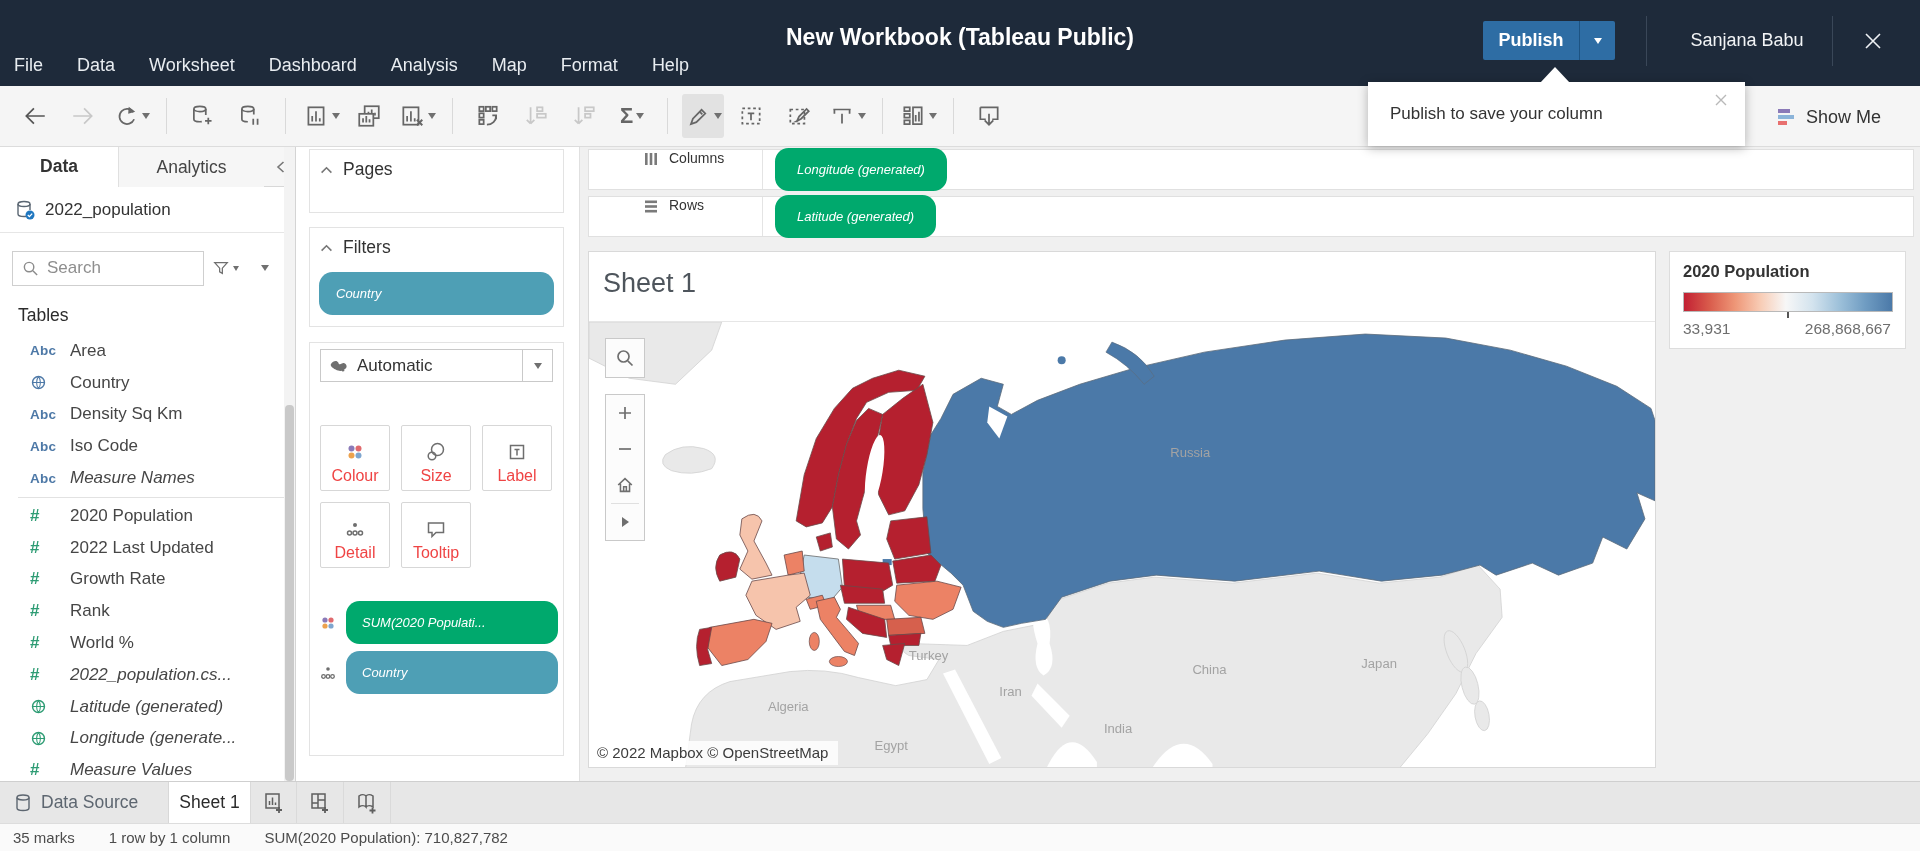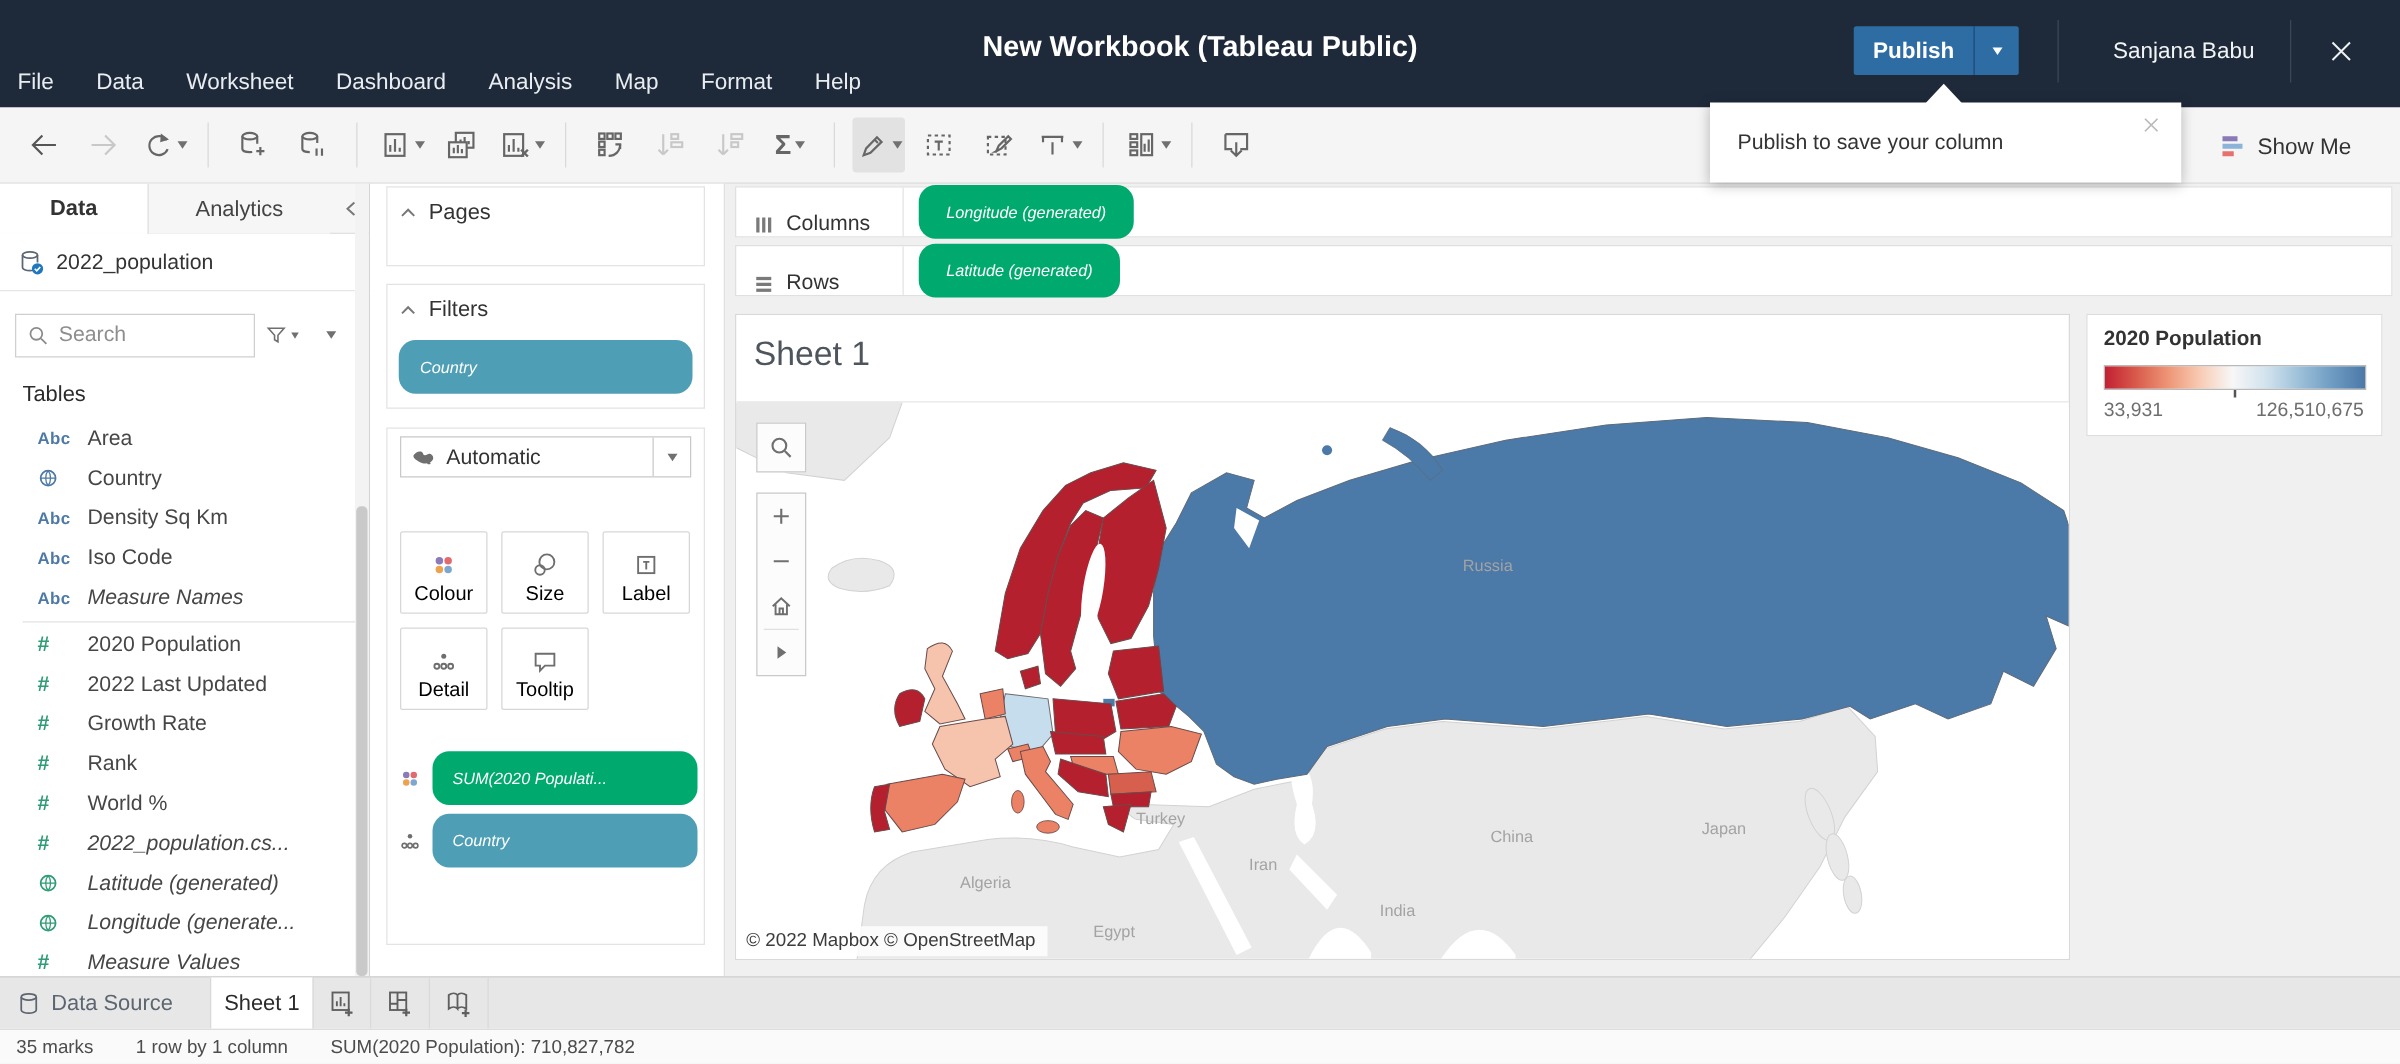--- a/index.html
+++ b/index.html
@@ -90,32 +90,32 @@
     white-space:nowrap;font-style:italic; }
   .pill.teal { background:#4e9fb5; }
   .pill.green { background:#00a96d; }
   #filter-pill { margin:10px 9px 0 9px; padding-left:17px; }
   #marks-type { margin:6px 10px 0 10px; height:33px; border:1px solid #c9c9c9; display:flex; align-items:center; }
   #marks-type .mt-label { flex:1; display:flex; align-items:center; gap:8px; padding-left:8px; font-size:17px; color:#333; }
   #marks-type .mt-drop { width:30px; height:31px; border-left:1px solid #c9c9c9; display:flex; align-items:center; justify-content:center; }
   #marks-grid { position:absolute; left:10px; top:82px; width:235px; display:flex; flex-wrap:wrap; gap:11px; }
   .mbtn { width:70px; height:66px; border:1px solid #d7d7d7; border-radius:2px; background:#fff;
     display:flex; flex-direction:column; align-items:center; justify-content:flex-end; padding-bottom:5px; gap:3px; }
-  .mbtn .mlabel { font-size:16px; color:#000000; }
+  .mbtn .mlabel { font-size:16px; color:#ef4444; }
   .mbi { width:24px; height:24px; stroke:#6e6e6e; fill:none; stroke-width:1.5; }
   #marks-pills { position:absolute; left:8px; top:258px; width:240px; display:flex; flex-direction:column; gap:7px; }
   .mp-row { display:flex; align-items:center; gap:8px; }
   .mp-row .pill { flex:1; padding-left:16px; }
   .mini-ic { width:20px; height:20px; flex:0 0 20px; }
 
   
   .shelf { left:588px; width:1326px; height:41px; background:#fff; border:1px solid #e0e0e0; display:flex; align-items:center; }
   #shelf-cols { top:149px; } #shelf-rows { top:196px; }
-  .shelf-label { width:134px; height:100%; display:flex; align-items:flex-end; gap:9px; padding-left:13px;
-    border-right:1px solid #e4e4e4; font-size:17px; color:#333; }
+  .shelf-label { width:134px; height:100%; display:flex; align-items:flex-start; gap:9px; padding-left:13px;
+    border-right:1px solid #e4e4e4; font-size:14px; color:#333;margin-left:40px; }
   .shelf .pill { margin-left:12px; padding:0 22px; }
   .shelf-ic { width:18px; height:18px; stroke:#7a7a7a; fill:#7a7a7a; }
 
   
   #sheet-card { left:588px; top:251px; width:1068px; height:517px; background:#fff; border:1px solid #d9d9d9; }
   #sheet-title { position:absolute; left:14px; top:16px; font-size:27px; color:#4e555c; }
   #map-wrap { position:absolute; left:0px; top:69px; width:1066px; height:446px; border-top:1px solid #e6e6e6; overflow:hidden; background:#fff; }
   #map-svg { position:absolute; left:0; top:0; }
   #map-attrib { position:absolute; left:0px; bottom:2px; background:rgba(255,255,255,.82); padding:3px 10px 4px 8px;
     font-size:15px; color:#3c3c3c; }
@@ -704,21 +704,21 @@
       </div>
       <div id="map-attrib">© 2022 Mapbox © OpenStreetMap</div>
     </div>
   </div>
 
   <div id="legend" class="abs">
     <div id="legend-title">2020 Population</div>
     <div id="legend-bar"></div>
     <div id="legend-tick"></div>
     <div id="legend-min">33,931</div>
-    <div id="legend-max">126,510,675</div>
+    <div id="legend-max">268,868,667</div>
   </div>
 
   <div id="bottom-tabs" class="abs">
     <div id="ds-tab">
       <svg width="18" height="20" viewBox="0 0 18 20">
           <ellipse cx="9" cy="4.5" rx="6" ry="2.5" fill="none" stroke="#5d6670" stroke-width="1.4"></ellipse>
           <path d="M3 4.5v10.5c0 1.4 2.7 2.5 6 2.5s6-1.1 6-2.5V4.5" fill="none" stroke="#5d6670" stroke-width="1.4"></path>
         </svg>
       <span>Data Source</span>
     </div>

